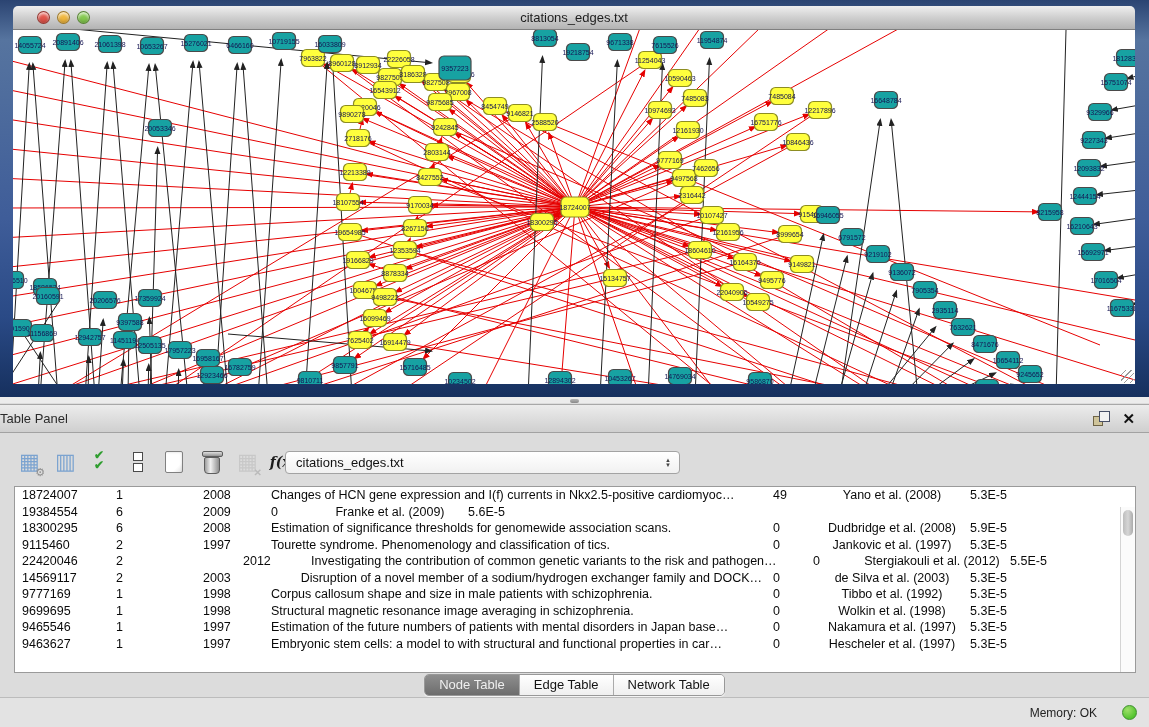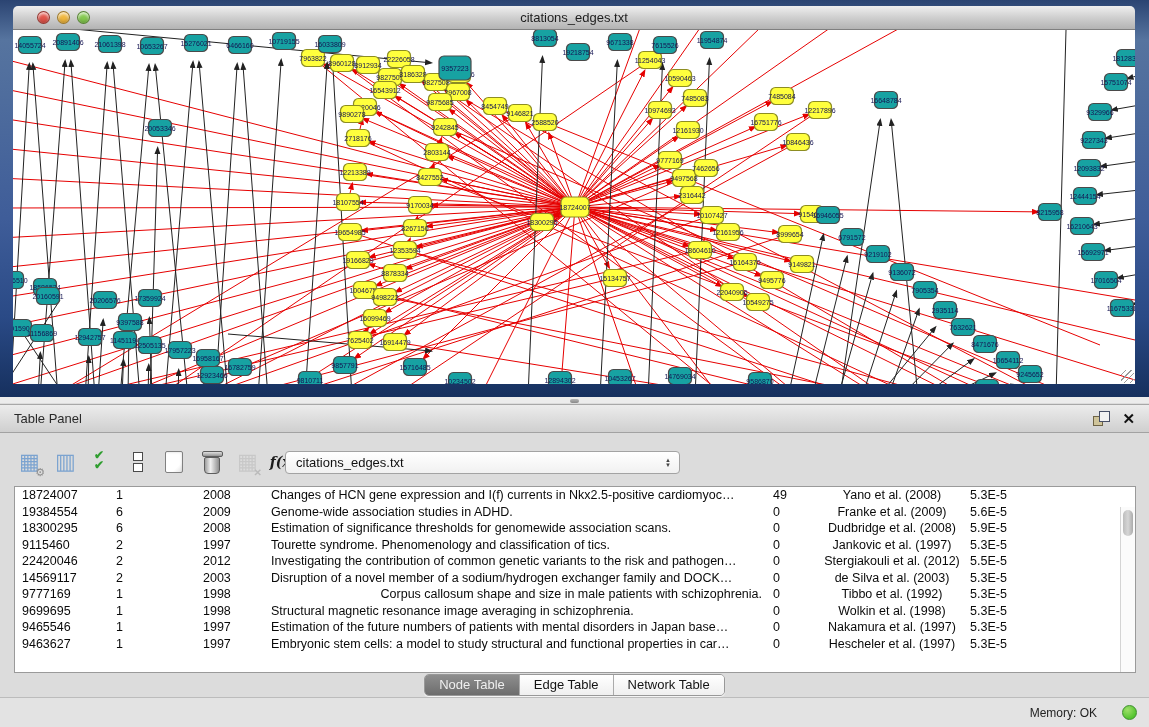--- a/index.html
+++ b/index.html
@@ -25,21 +25,21 @@
 
   
   #splitter{position:absolute;left:0;top:397px;width:1149px;height:7px;background:#ececec;border-bottom:1px solid #dcdcdc;}
   #splitter-handle{position:absolute;left:570px;top:2px;width:9px;height:4px;border-radius:2px;
     background:linear-gradient(#b5b5b5,#8a8a8a);}
 
   
   #panel-header{position:absolute;left:0;top:404px;width:1149px;height:29px;
     background:linear-gradient(180deg,#ececec,#cfcfcf);border-top:1px solid #a8a8a8;border-bottom:1px solid #a2a2a2;
     display:flex;align-items:center;font-size:13px;color:#2a2a2a;}
-  #panel-title{margin-left:14px;}
+  #panel-title{}
   #panel-hdr-icons{position:absolute;right:14px;display:flex;align-items:center;gap:12px;}
   .float-icon{width:17px;height:15px;position:relative;display:inline-block;}
   .float-icon::before{content:"";position:absolute;left:0;top:5px;width:8px;height:8px;border:1.5px solid #6e6345;background:#cfc49a;}
   .float-icon::after{content:"";position:absolute;left:6px;top:0;width:9px;height:9px;border:1.5px solid #474f66;background:#f2f2f2;}
   .close-icon{font-size:15px;font-weight:bold;color:#111;line-height:1;}
   .close-icon::before{content:"✕";}
 
   #panel-body{position:absolute;left:0;top:433px;width:1149px;height:264px;background:#dcdcdc;}
 
   
@@ -597,21 +597,20 @@
           <div class="td" style="width: 68px;">2008</div>
           <div class="td" style="width: 502px;">Changes of HCN gene expression and I(f) currents in Nkx2.5-positive cardiomyoc…</div>
           <div class="td" style="width: 55px;">49</div>
           <div class="td center" style="width: 142px;">Yano et al. (2008)</div>
           <div class="td" style="width: 131px;">5.3E-5</div>
         </div>
         <div class="tr">
           <div class="td" style="width: 94px;">19384554</div>
           <div class="td" style="width: 87px;">6</div>
           <div class="td" style="width: 68px;">2009</div>
-          <div class="td" style="width: 502px;">Genome-wide association studies in ADHD.</div>
           <div class="td" style="width: 55px;">0</div>
           <div class="td center" style="width: 142px;">Franke et al. (2009)</div>
           <div class="td" style="width: 131px;">5.6E-5</div>
         </div>
         <div class="tr">
           <div class="td" style="width: 94px;">18300295</div>
           <div class="td" style="width: 87px;">6</div>
           <div class="td" style="width: 68px;">2008</div>
           <div class="td" style="width: 502px;">Estimation of significance thresholds for genomewide association scans.</div>
           <div class="td" style="width: 55px;">0</div>
@@ -623,40 +622,40 @@
           <div class="td" style="width: 87px;">2</div>
           <div class="td" style="width: 68px;">1997</div>
           <div class="td" style="width: 502px;">Tourette syndrome. Phenomenology and classification of tics.</div>
           <div class="td" style="width: 55px;">0</div>
           <div class="td center" style="width: 142px;">Jankovic et al. (1997)</div>
           <div class="td" style="width: 131px;">5.3E-5</div>
         </div>
         <div class="tr">
           <div class="td" style="width: 94px;">22420046</div>
           <div class="td" style="width: 87px;">2</div>
-          <div class="td" style="width: 68px;">2012</div>
+          <div class="td" style="width: 68px; margin-left: 40px;">2012</div>
           <div class="td" style="width: 502px;">Investigating the contribution of common genetic variants to the risk and pathogen…</div>
           <div class="td" style="width: 55px;">0</div>
           <div class="td center" style="width: 142px;">Stergiakouli et al. (2012)</div>
           <div class="td" style="width: 131px;">5.5E-5</div>
         </div>
         <div class="tr">
           <div class="td" style="width: 94px;">14569117</div>
           <div class="td" style="width: 87px;">2</div>
           <div class="td" style="width: 68px;">2003</div>
-          <div class="td" style="width: 502px;">Disruption of a novel member of a sodium/hydrogen exchanger family and DOCK…</div>
+          <div class="td" style="width: 502px; text-align: right;">Disruption of a novel member of a sodium/hydrogen exchanger family and DOCK…</div>
           <div class="td" style="width: 55px;">0</div>
           <div class="td center" style="width: 142px;">de Silva et al. (2003)</div>
           <div class="td" style="width: 131px;">5.3E-5</div>
         </div>
         <div class="tr">
           <div class="td" style="width: 94px;">9777169</div>
           <div class="td" style="width: 87px;">1</div>
           <div class="td" style="width: 68px;">1998</div>
-          <div class="td" style="width: 502px; text-align: right;">Corpus callosum shape and size in male patients with schizophrenia.</div>
+          <div class="td" style="width: 502px;">Corpus callosum shape and size in male patients with schizophrenia.</div>
           <div class="td" style="width: 55px;">0</div>
           <div class="td center" style="width: 142px;">Tibbo et al. (1992)</div>
           <div class="td" style="width: 131px;">5.3E-5</div>
         </div>
         <div class="tr">
           <div class="td" style="width: 94px;">9699695</div>
           <div class="td" style="width: 87px;">1</div>
           <div class="td" style="width: 68px;">1998</div>
           <div class="td" style="width: 502px;">Structural magnetic resonance image averaging in schizophrenia.</div>
           <div class="td" style="width: 55px;">0</div>
@@ -669,21 +668,21 @@
           <div class="td" style="width: 68px;">1997</div>
           <div class="td" style="width: 502px;">Estimation of the future numbers of patients with mental disorders in Japan base…</div>
           <div class="td" style="width: 55px;">0</div>
           <div class="td center" style="width: 142px;">Nakamura et al. (1997)</div>
           <div class="td" style="width: 131px;">5.3E-5</div>
         </div>
         <div class="tr">
           <div class="td" style="width: 94px;">9463627</div>
           <div class="td" style="width: 87px;">1</div>
           <div class="td" style="width: 68px;">1997</div>
-          <div class="td" style="width: 502px;">Embryonic stem cells: a model to study structural and functional properties in car…</div>
+          <div class="td" style="width: 502px;">Embryonic stem cells: a model to with structural and functional properties in car…</div>
           <div class="td" style="width: 55px;">0</div>
           <div class="td center" style="width: 142px;">Hescheler et al. (1997)</div>
           <div class="td" style="width: 131px;">5.3E-5</div>
         </div>
       </div>
     <div id="vscroll">
       <div id="vthumb"></div>
     </div>
   </div>
 

